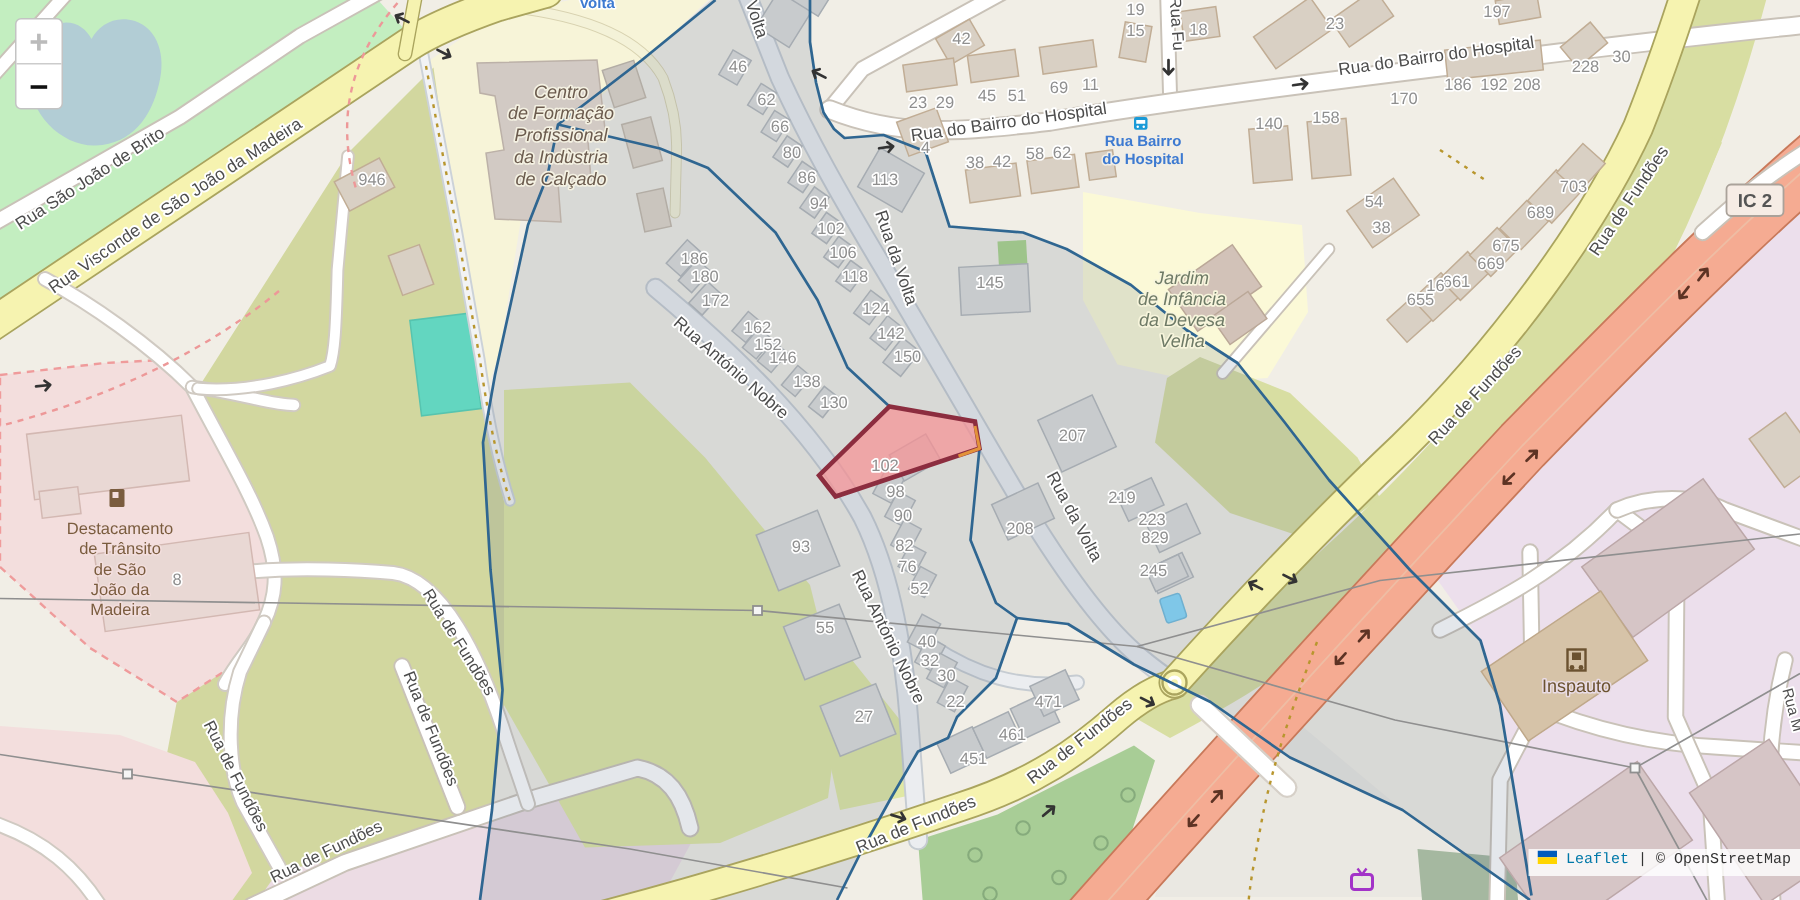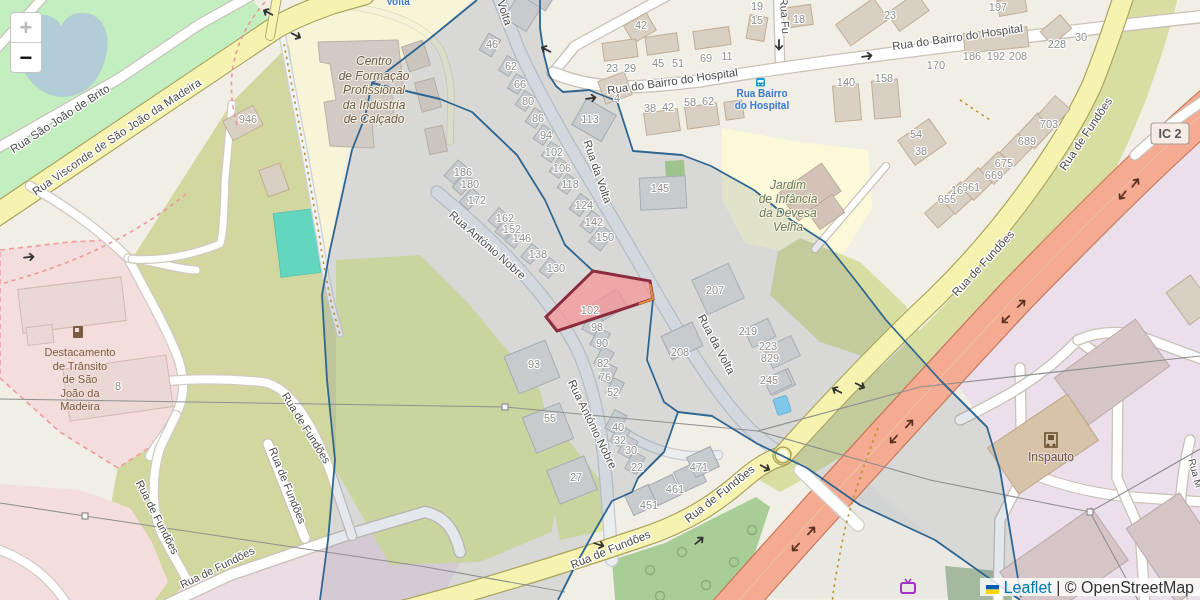--- a/index.html
+++ b/index.html
@@ -1,21 +1,21 @@
 <!DOCTYPE html>
 <html><head><meta charset="utf-8">
 <style>
   html,body{margin:0;padding:0;}
   body{width:1200px;height:600px;overflow:hidden;font-family:"Liberation Sans",sans-serif;position:relative;}
   #map{position:absolute;inset:0;}
   .zoomctl{position:absolute;left:10px;top:12px;width:30px;background:#fff;border:1.5px solid #c3c3c3;border-radius:4px;z-index:10;}
   .zbtn{width:30px;height:29px;line-height:29px;text-align:center;font-size:22px;font-weight:bold;}
   .zplus{color:#bbbbbb;border-bottom:1px solid #ccc;}
   .zminus{color:#111111;}
-  .attrib{position:absolute;right:0;bottom:4px;height:17px;background:rgba(255,255,255,0.8);font-size:16px;color:#333;padding:1px 6px 0 6px;z-index:10;white-space:nowrap;}
+  .attrib{position:absolute;right:0;bottom:16px;height:17px;background:rgba(255,255,255,0.8);font-size:10px;color:#333;padding:1px 6px 0 6px;z-index:10;white-space:nowrap;font-family:Liberation Mono, monospace;}
   .attrib a{color:#0078A8;text-decoration:none;}
   .flag{display:inline-block;width:13px;height:9px;vertical-align:-1px;}
 </style></head>
 <body>
 <svg id="map" width="1200" height="600" viewBox="0 0 1200 600" font-family="Liberation Sans, sans-serif">
 <rect width="1200" height="600" fill="#f1eee6"></rect>
 <path d="M0.0,0.0 L252.0,0.0 L270.0,20.0 L246.0,44.0 L120.0,132.0 L0.0,207.0 Z" fill="#c3eec0"></path>
 <path d="M20,50 C21,32 30,16 44,15 C52,15 58,20 61,26 C66,17 76,10 90,14 C105,19 111,37 106,56 C101,78 88,96 64,97 C42,98 18,76 20,50 Z" fill="#b2cdd5"></path>
 <path d="M284.0,42.0 L330.0,10.0 L380.0,0.0 L472.0,0.0 L445.0,26.0 L418.0,50.0 L393.0,70.0 L378.0,82.0 L358.0,92.0 L348.0,142.0 L333.0,235.0 L326.0,256.0 L314.0,238.0 L302.0,160.0 L288.0,70.0 Z" fill="#f7f4d8"></path>
 <path d="M232.0,102.0 L289.0,45.0 L316.0,235.0 L336.0,334.0 L336.0,470.0 L322.0,600.0 L140.0,600.0 L108.0,520.0 L125.0,430.0 L160.0,360.0 L130.0,262.0 Z" fill="#d2d79f"></path>

